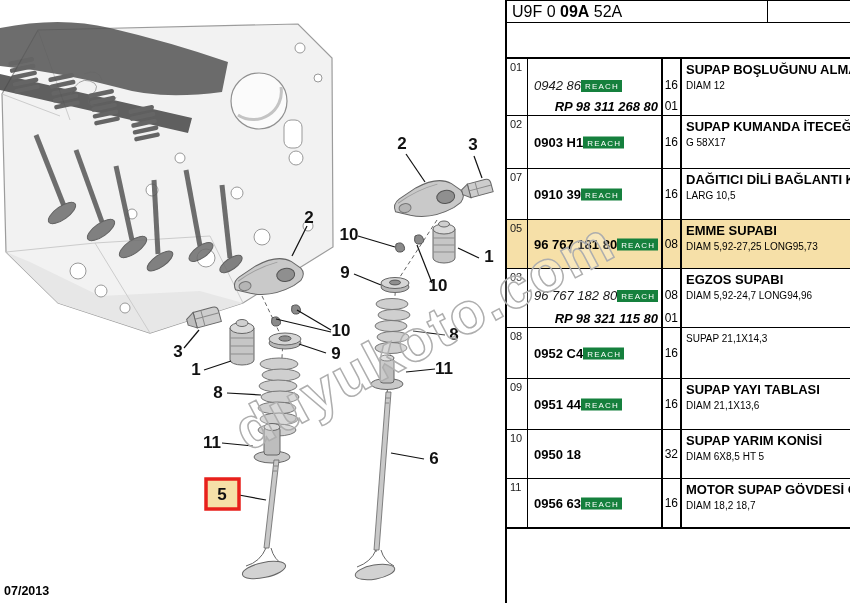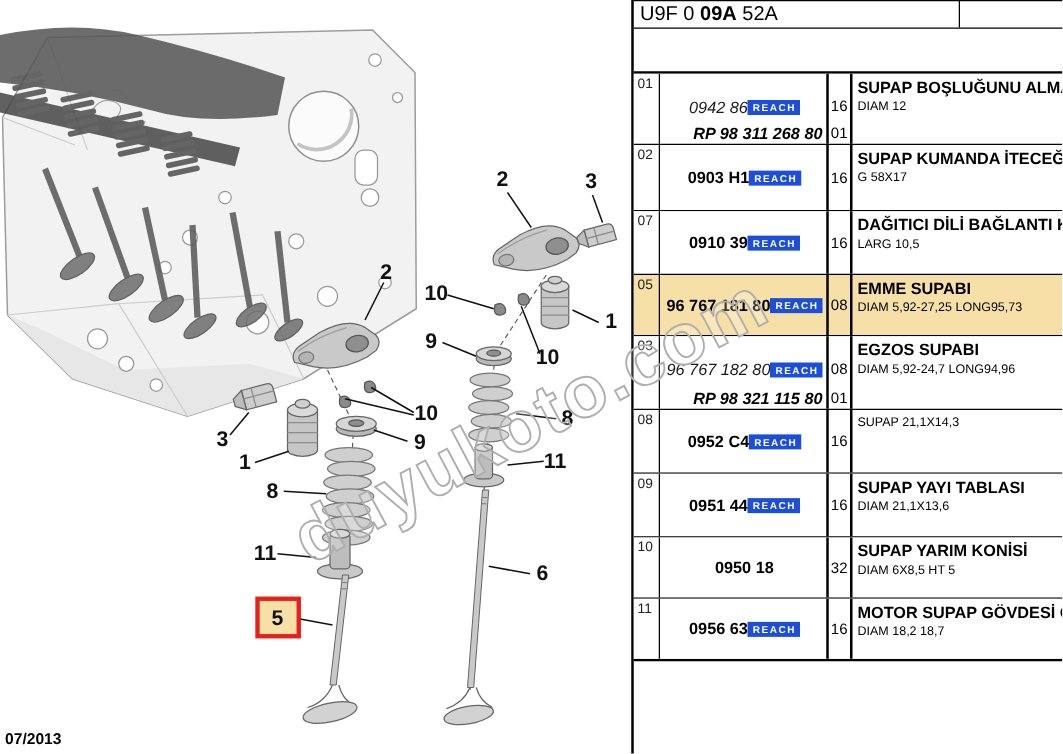--- a/index.html
+++ b/index.html
@@ -21,28 +21,28 @@
   .prow{position:relative;display:flex;box-sizing:border-box;border-bottom:1px solid #000;background:#fff;}
   .prow:last-child{border-bottom:none;}
   .prow.hl{background:#F6E0A8;}
   .c-idx{width:21px;flex:none;border-right:1px solid #000;font-size:11px;color:#222;
          padding:2px 0 0 3px;box-sizing:border-box;}
   .c-part{width:135px;flex:none;border-right:2px solid #000;position:relative;box-sizing:border-box;}
   .c-qty{width:19px;flex:none;border-right:2px solid #000;position:relative;font-size:12px;box-sizing:border-box;}
   .c-desc{flex:1;min-width:0;padding:3px 0 0 4px;overflow:hidden;}
   .d1{font-weight:bold;font-size:13px;line-height:16px;white-space:nowrap;}
   .d2{font-size:10px;line-height:16px;white-space:nowrap;}
-  .part-line{position:absolute;left:6px;right:4px;display:flex;justify-content:center;align-items:center;}
+  .part-line{position:absolute;left:6px;right:4px;display:flex;justify-content:flex-start;align-items:center;}
   .prow.center .part-line{top:50%;transform:translateY(-50%);}
   .prow.has-rp .part-line{top:19px;}
   .pn{font-size:13px;white-space:pre;}
   .pn.bold{font-weight:bold;}
   .pn.it{font-style:italic;color:#1a1a1a;}
   .rp-line{position:absolute;right:3px;bottom:1px;font-size:13px;font-weight:bold;font-style:italic;white-space:nowrap;}
-  .reach{background:#1d4ed8;color:#fff;font-size:8px;font-weight:bold;letter-spacing:1.2px;
+  .reach{background:#15803d;color:#fff;font-size:8px;font-weight:normal;letter-spacing:1.2px;
          padding:2px 3px 1px 4px;line-height:9px;flex:none;cursor:pointer;}
   .qty-main{position:absolute;left:0;right:2px;text-align:right;}
   .prow.center .qty-main{top:50%;transform:translateY(-50%);}
   .prow.has-rp .qty-main{top:19px;}
   .qty-note{position:absolute;right:2px;bottom:2px;font-size:12px;}
 
   
   .f-date{position:absolute;left:4px;top:584px;font-size:12.5px;font-weight:bold;}
   .f-doc{position:absolute;left:440px;top:610px;width:63px;text-align:right;font-size:12.5px;font-weight:bold;}
 

